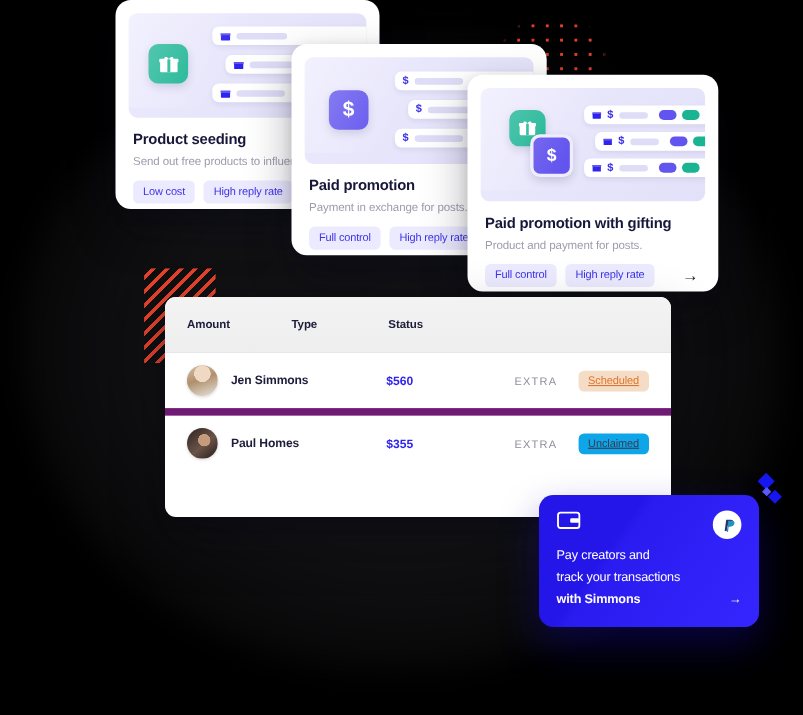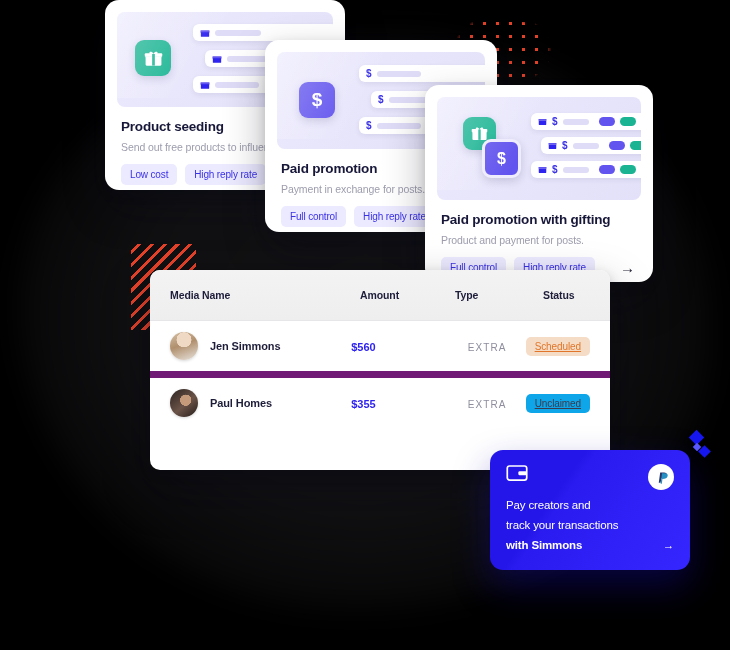--- a/index.html
+++ b/index.html
@@ -85,21 +85,21 @@
   .rowpill .chip.pp{background:#6254ee;}
   .rowpill .chip.tt{background:#1ab493;}
 
   
   #card-seeding{left:105px;top:0;width:240px;height:190px;}
   #card-seeding .hero{height:95px;}
   
   #card-paid{left:265px;top:40px;width:232px;height:192px;}
   #card-paid .hero{height:97px;}
   
-  #card-gifting{left:425px;top:85px;width:228px;height:197px;}
+  #card-gifting{left:425px;top:68px;width:228px;height:197px;}
   #card-gifting .hero{height:103px;}
 
   
   #table-card{
     position:absolute;left:150px;top:270px;width:460px;height:200px;
     background:#fff;border-radius:10px;overflow:hidden;
     box-shadow:0 20px 46px rgba(8,8,20,.38), 0 4px 12px rgba(8,8,20,.16);
   }
   #table-card .thead{
     display:flex;align-items:center;height:50px;padding:0 20px;
@@ -273,21 +273,20 @@
       <div class="tags">
         <span class="tag">Full control</span>
         <span class="tag">High reply rate</span>
         <span class="arrow">→</span>
       </div>
     </div>
   </div>
 
   <div id="table-card">
     <div class="thead">
-      <span class="c-name">Media Name</span>
       <span class="c-amt">Amount</span>
       <span class="c-type">Type</span>
       <span class="c-status">Status</span>
     </div>
 
     <div class="trow">
       <div class="c-name">
         <div class="avatar av1"></div>
         <span class="nm">Jen Simmons</span>
       </div>

